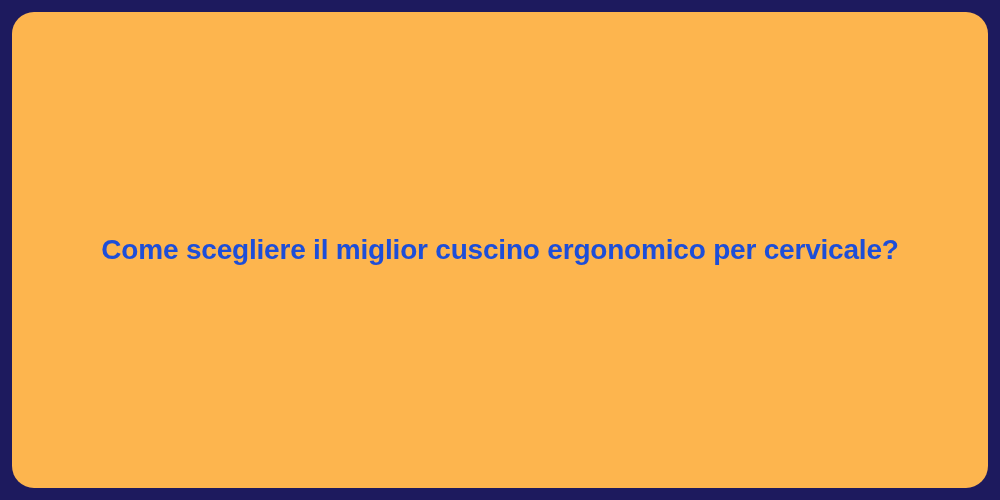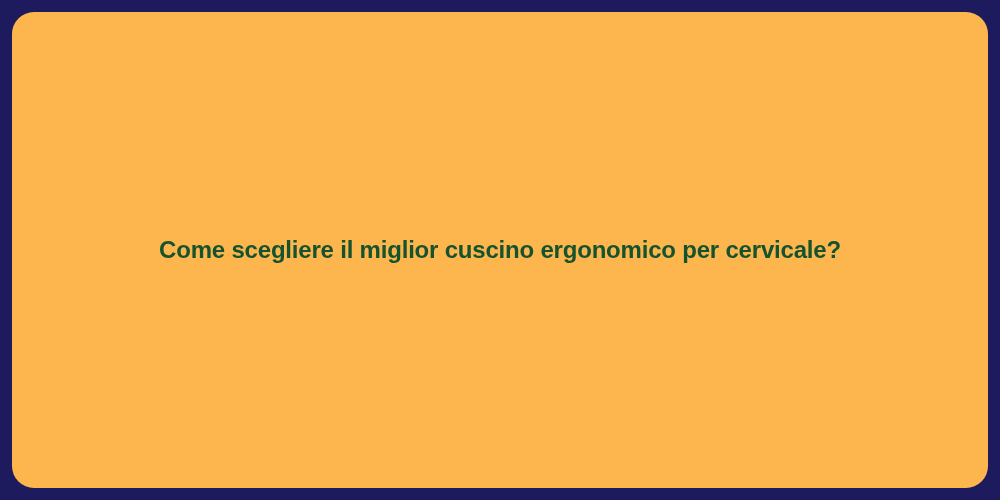--- a/index.html
+++ b/index.html
@@ -27,23 +27,23 @@
     background: #fdb54e;
     border-radius: 22px;
     display: flex;
     align-items: center;
     justify-content: center;
     text-align: center;
     padding: 0 40px;
   }
   .headline {
     margin: 8px;
-    color: #14532d;
+    color: #1d4ed8;
     font-family: "Liberation Sans", sans-serif;
-    font-size: 24px;
+    font-size: 28px;
     font-weight: bold;
     line-height: 1.3;
     letter-spacing: -0.2px;
     white-space: nowrap;
   }
 </style>
 </head>
 <body>
 
 <div class="frame">

